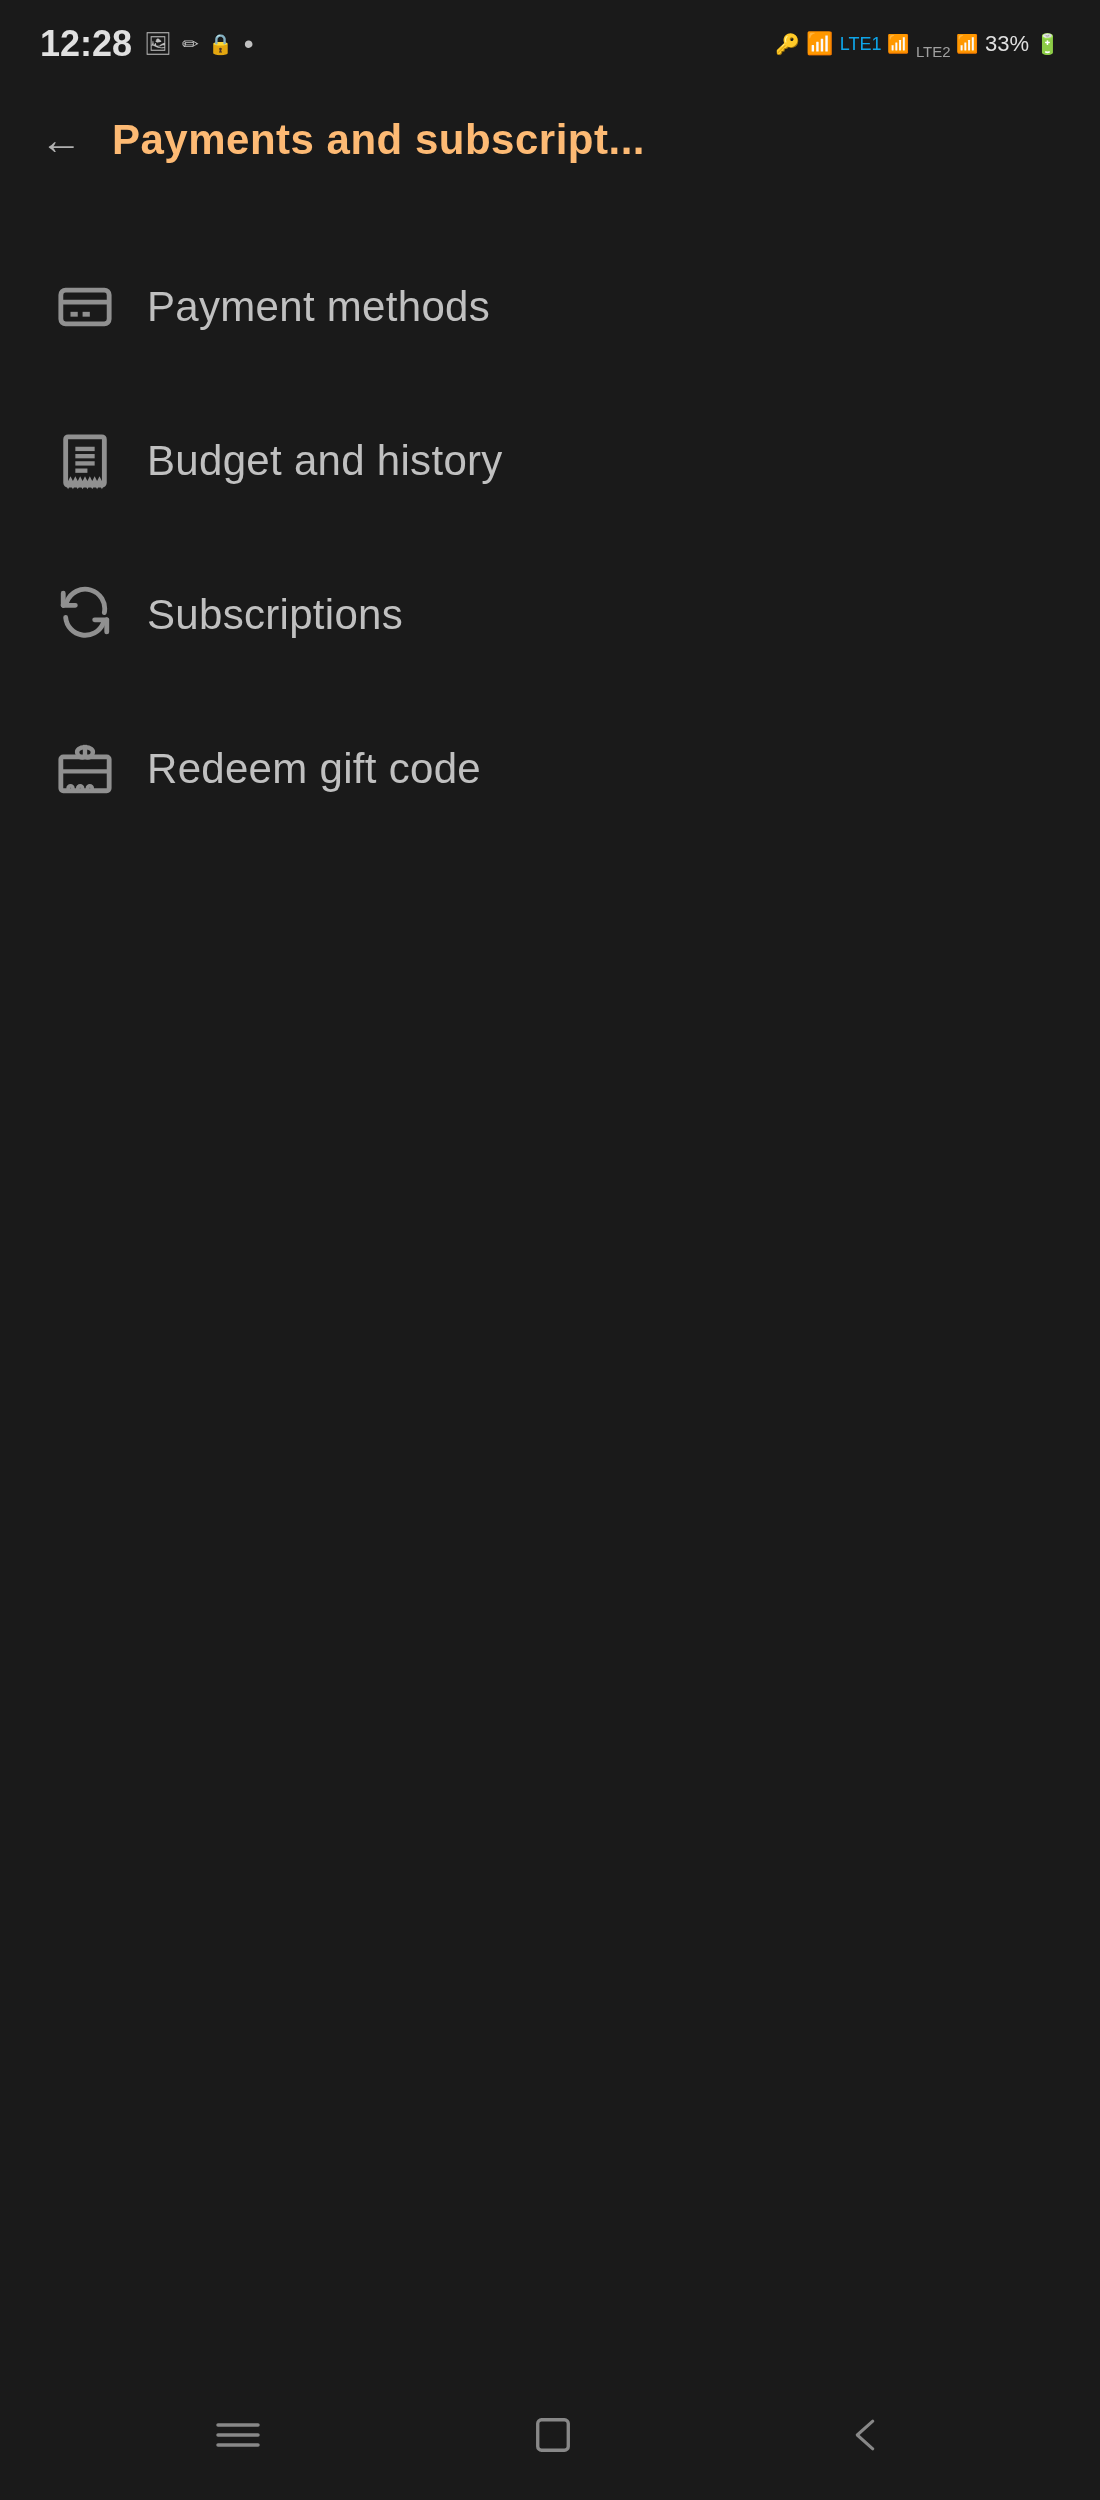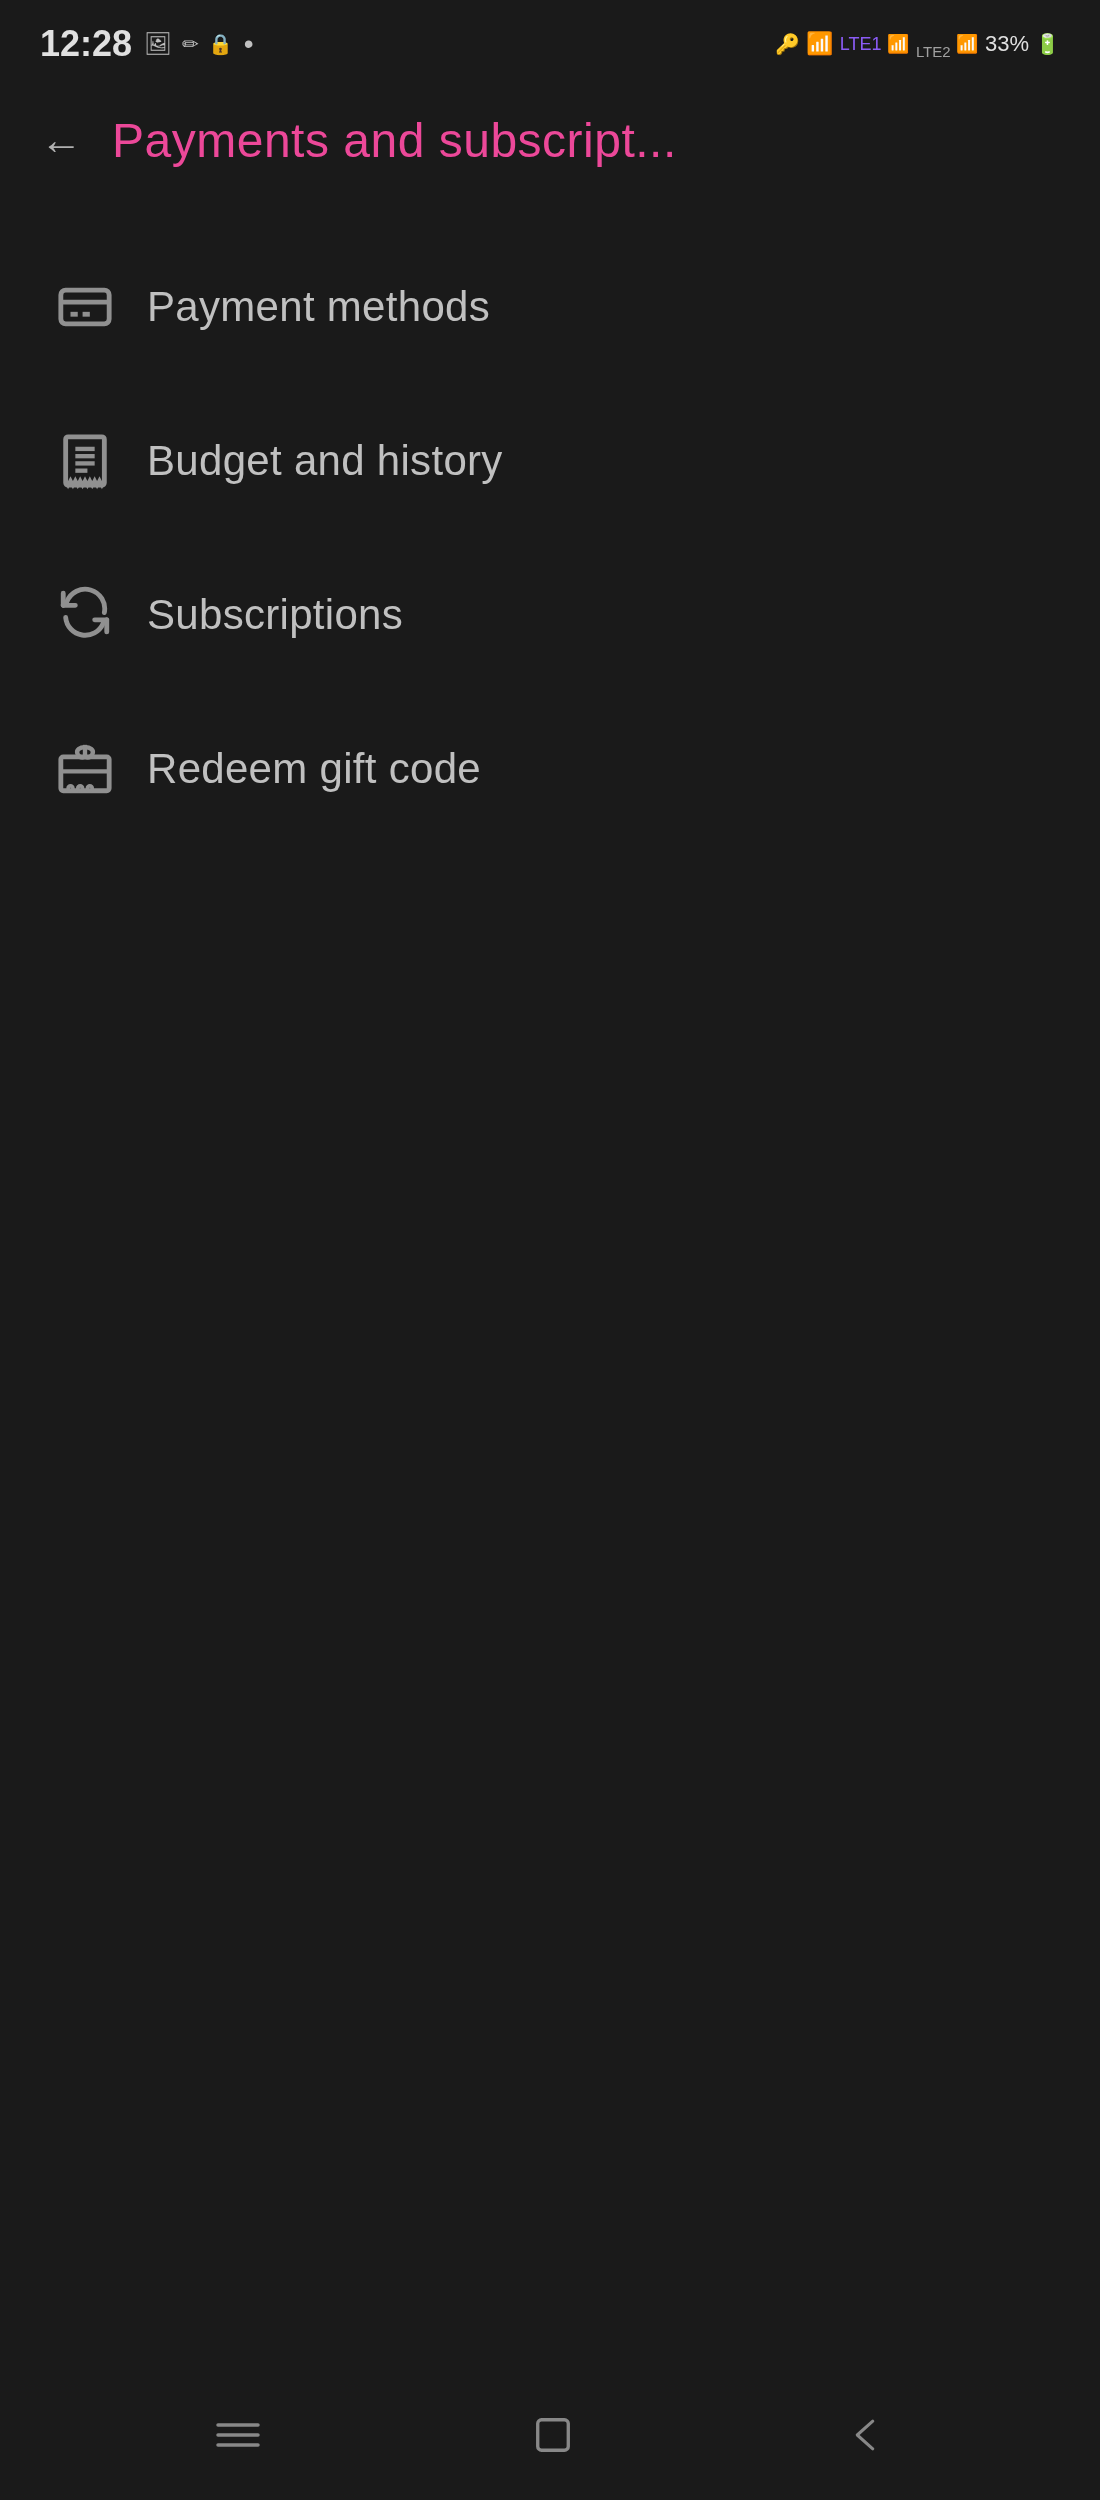--- a/index.html
+++ b/index.html
@@ -75,23 +75,23 @@
 
     .back-button {
       font-size: 42px;
       color: #b0b0b0;
       margin-right: 30px;
       cursor: pointer;
       line-height: 1;
     }
 
     .page-title {
-      font-size: 48px;
-      font-weight: 400;
-      color: #ec4899;
+      font-size: 42px;
+      font-weight: 700;
+      color: #fdba74;
       letter-spacing: 0.5px;
     }
 
     
     .menu-list {
       display: flex;
       flex-direction: column;
       padding: 30px 0;
       flex: 1;
     }
@@ -184,21 +184,21 @@
 
       <span class="status-icon" style="font-size:20px;">✏</span>
 
       <span class="status-icon" style="font-size:20px;">🔒</span>
       <span class="status-icon" style="font-size:28px; color:#c0c0c0;">•</span>
     </div>
   </div>
   <div class="status-right">
     <span class="status-icon" style="font-size:20px;">🔑</span>
     <span class="status-icon" style="font-size:22px;">📶</span>
-    <span class="status-icon" style="font-size:18px; color:#8b5cf6;">LTE1</span>
+    <span class="status-icon" style="font-size:18px; color:#0ea5e9;">LTE1</span>
     <span class="status-icon" style="font-size:18px;">📶</span>
     <span class="status-icon" style="font-size:15px; color:#a0a0a0;margin-top:14px;">LTE2</span>
     <span class="status-icon" style="font-size:18px;">📶</span>
     <span class="battery-text">33%</span>
     <span class="status-icon" style="font-size:20px;">🔋</span>
   </div>
 </div>
 
 <div class="header">
   <span class="back-button">←</span>

